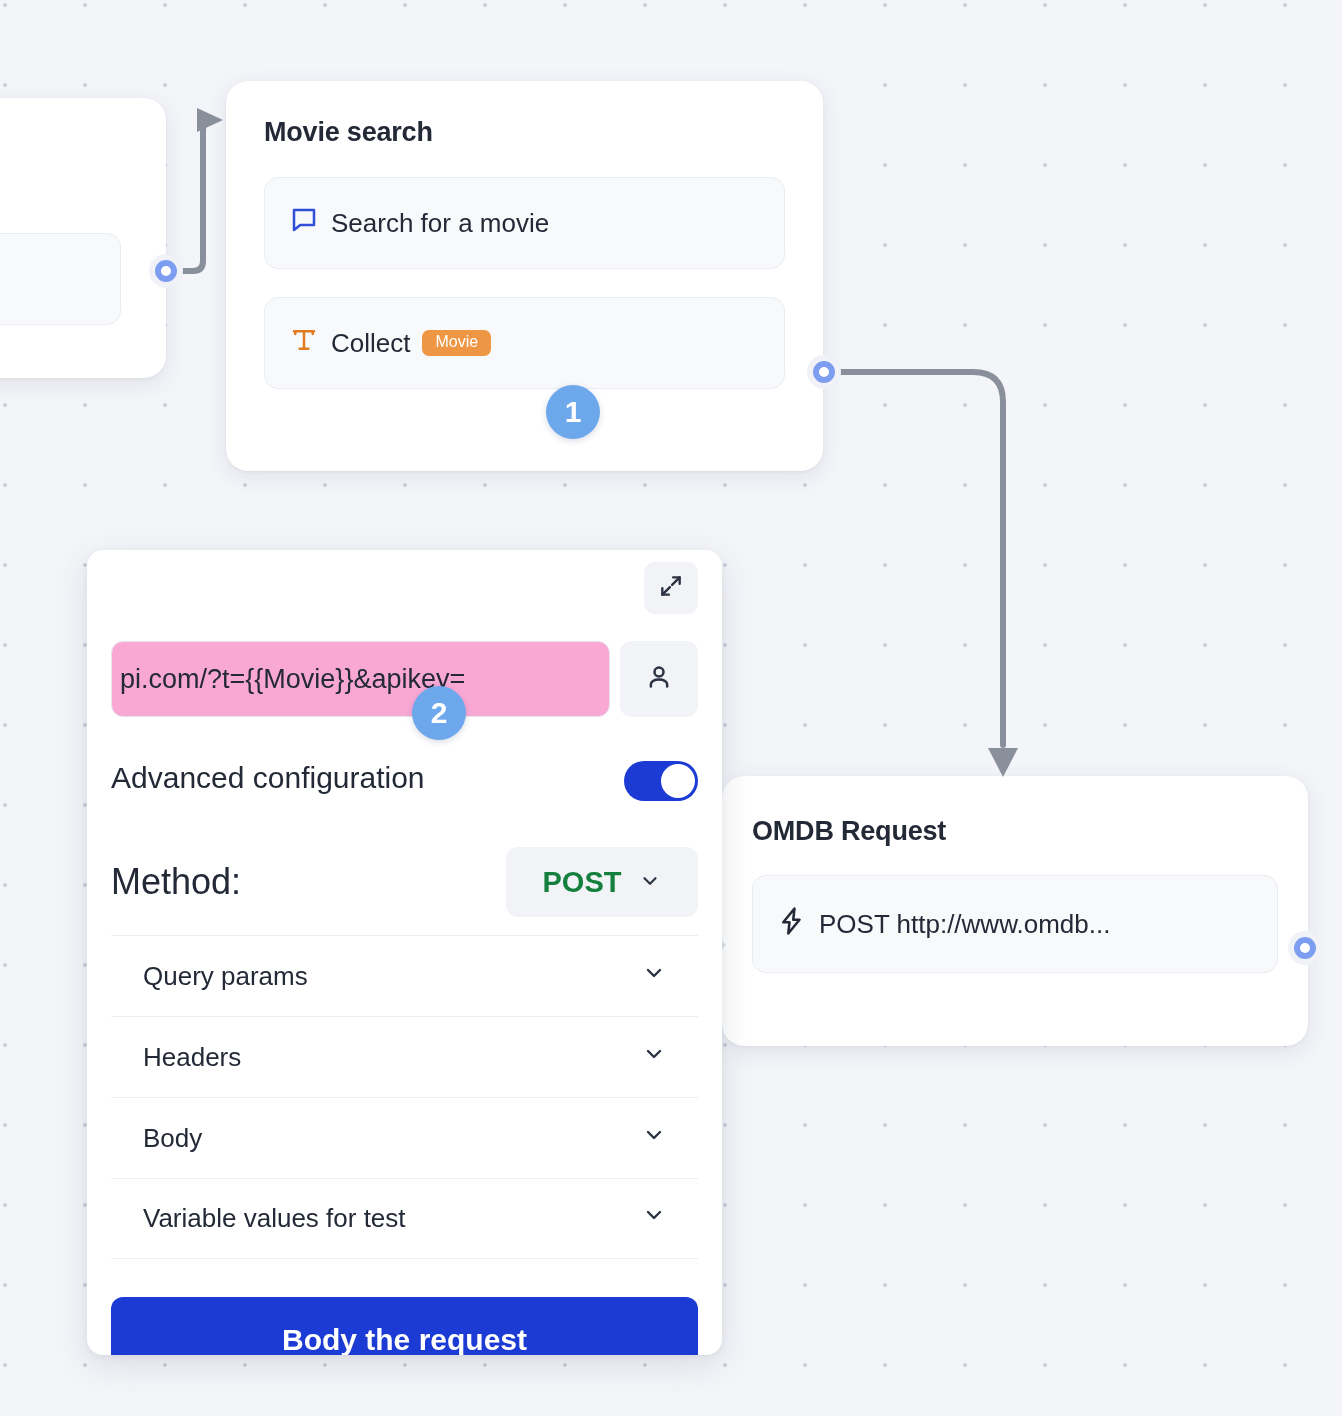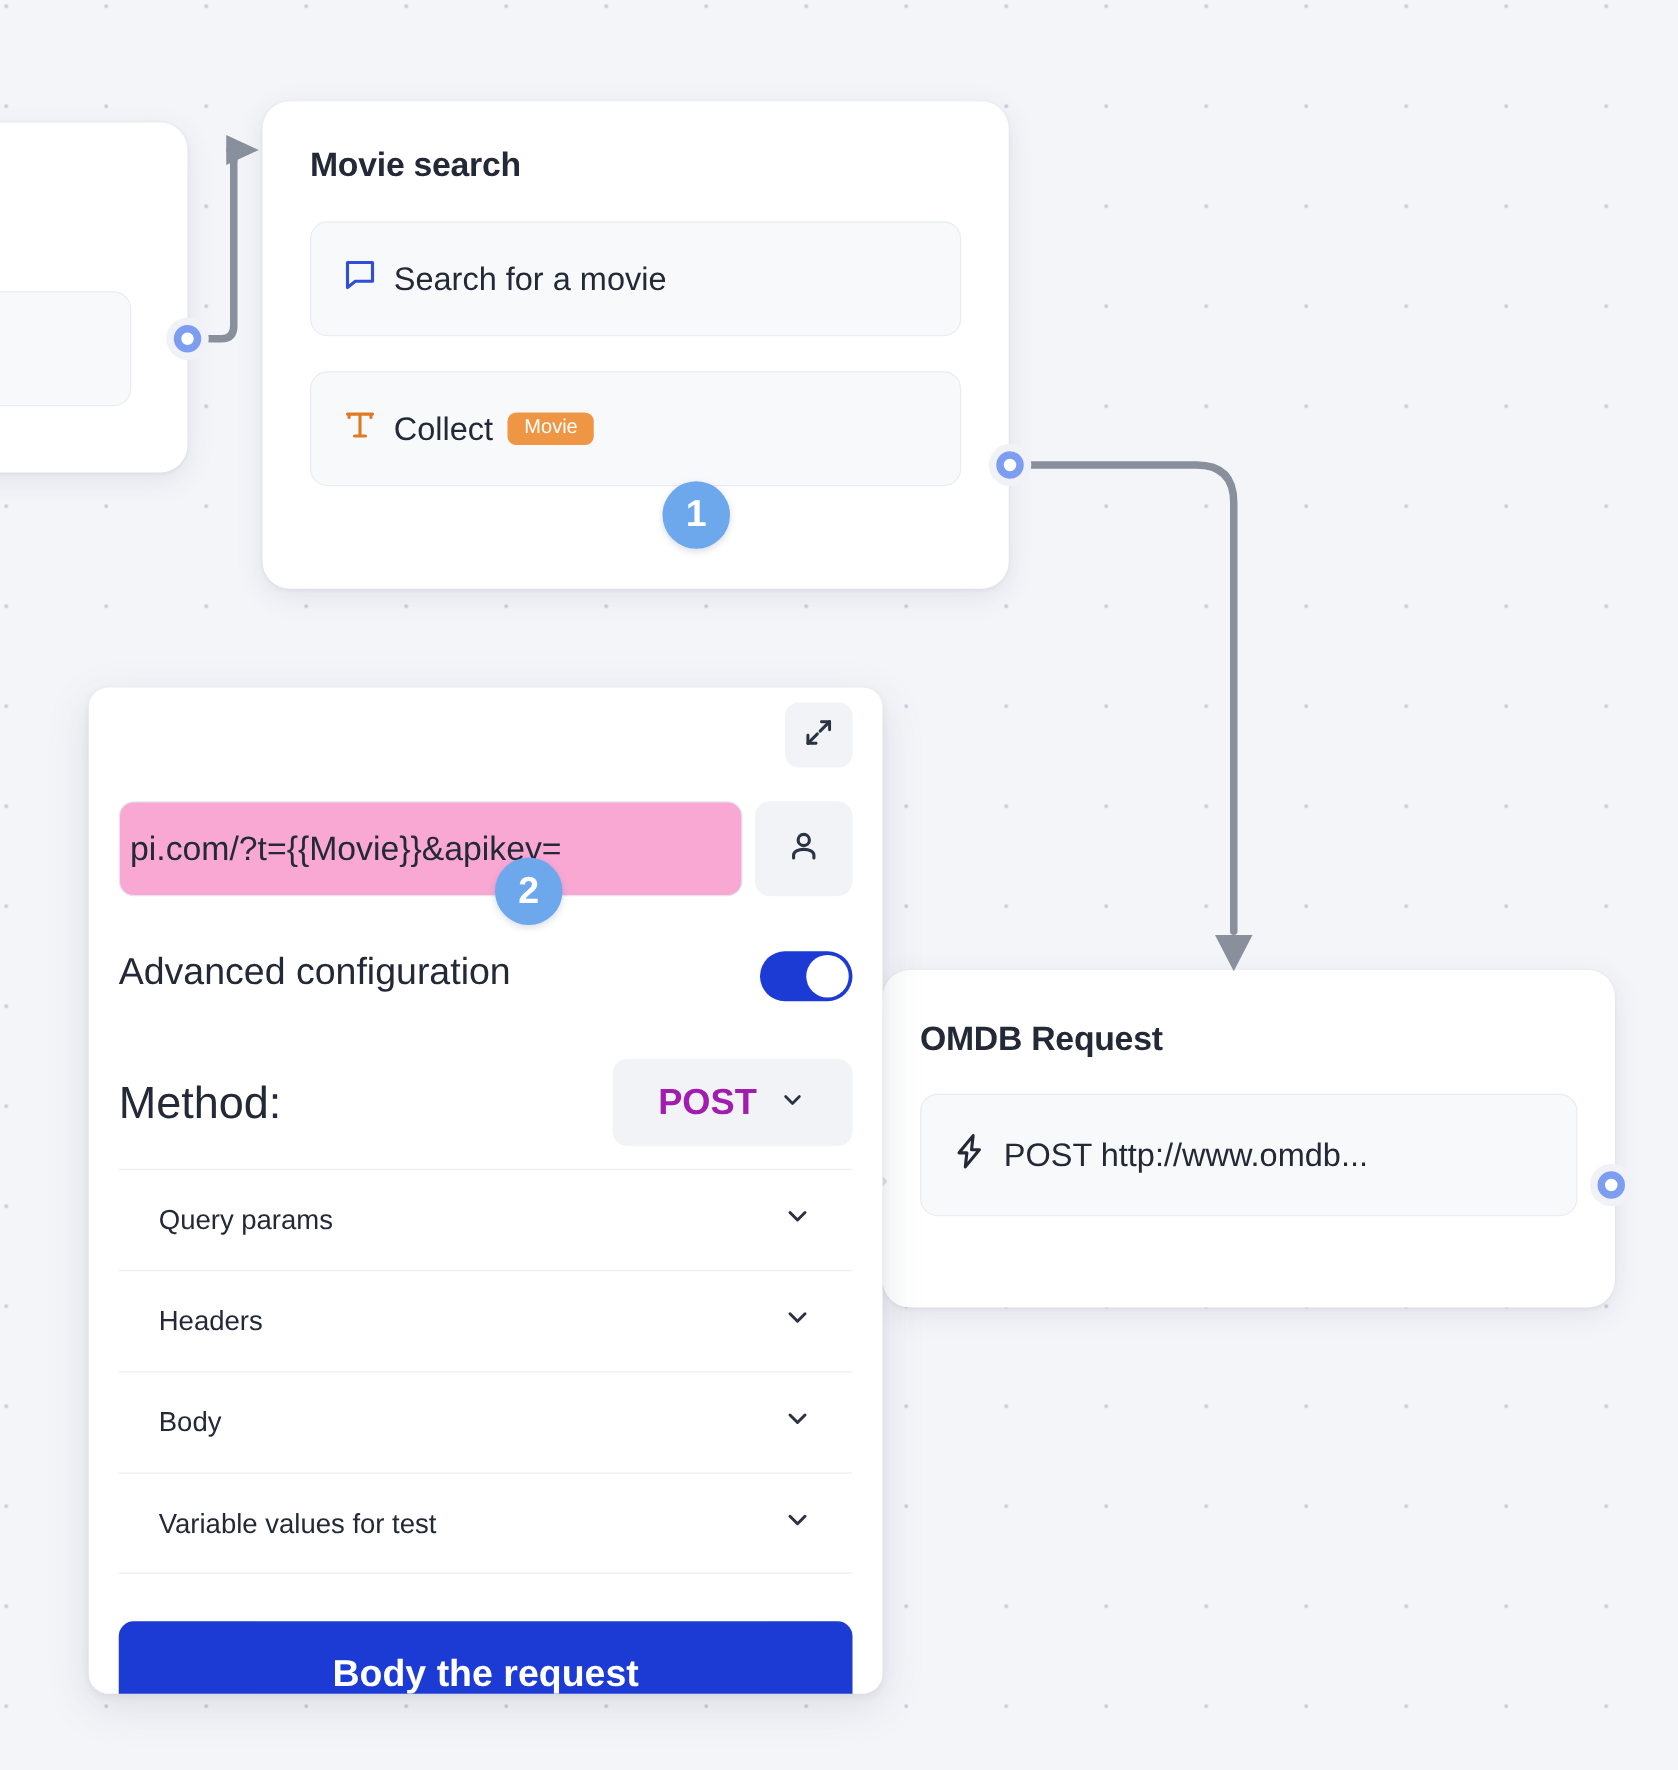--- a/index.html
+++ b/index.html
@@ -14,21 +14,21 @@
     font-family: "Liberation Sans", sans-serif;
     background-color: #f4f5f9;
     background-image:
       radial-gradient(circle, #c9d0de 1.6px, rgba(0,0,0,0) 1.7px);
     background-size: 80px 80px;
     background-position: 45px 45px;
     position: relative;
     color: #232936;
   }
 
-  .canvas { position: absolute; inset: 0; }
+  .canvas { position: absolute; inset: 0; margin-left: 16px; }
 
   
   .node {
     position: absolute;
     background: #ffffff;
     border-radius: 22px;
     box-shadow: 0 6px 22px rgba(60, 72, 100, 0.10),
                 0 1px 3px rgba(60, 72, 100, 0.07);
   }
   .node-title {
@@ -231,31 +231,31 @@
     background: #f1f3f7;
     border-radius: 12px;
     height: 70px;
     min-width: 192px;
     display: flex;
     align-items: center;
     justify-content: center;
     gap: 18px;
     font-size: 29px;
     font-weight: bold;
-    color: #a21caf;
+    color: #15803d;
     cursor: pointer;
   }
   .accordion-item {
     border-top: 1px solid #eceef3;
     height: 81px;
     display: flex;
     align-items: center;
     justify-content: space-between;
     padding: 0 32px;
-    font-size: 22px;
+    font-size: 26px;
     color: #232936;
     cursor: pointer;
   }
   .accordion-item:last-of-type { border-bottom: 1px solid #eceef3; }
   .btn-test {
     display: block;
     width: 100%;
     margin-top: 38px;
     height: 86px;
     background: #1c3bd4;

